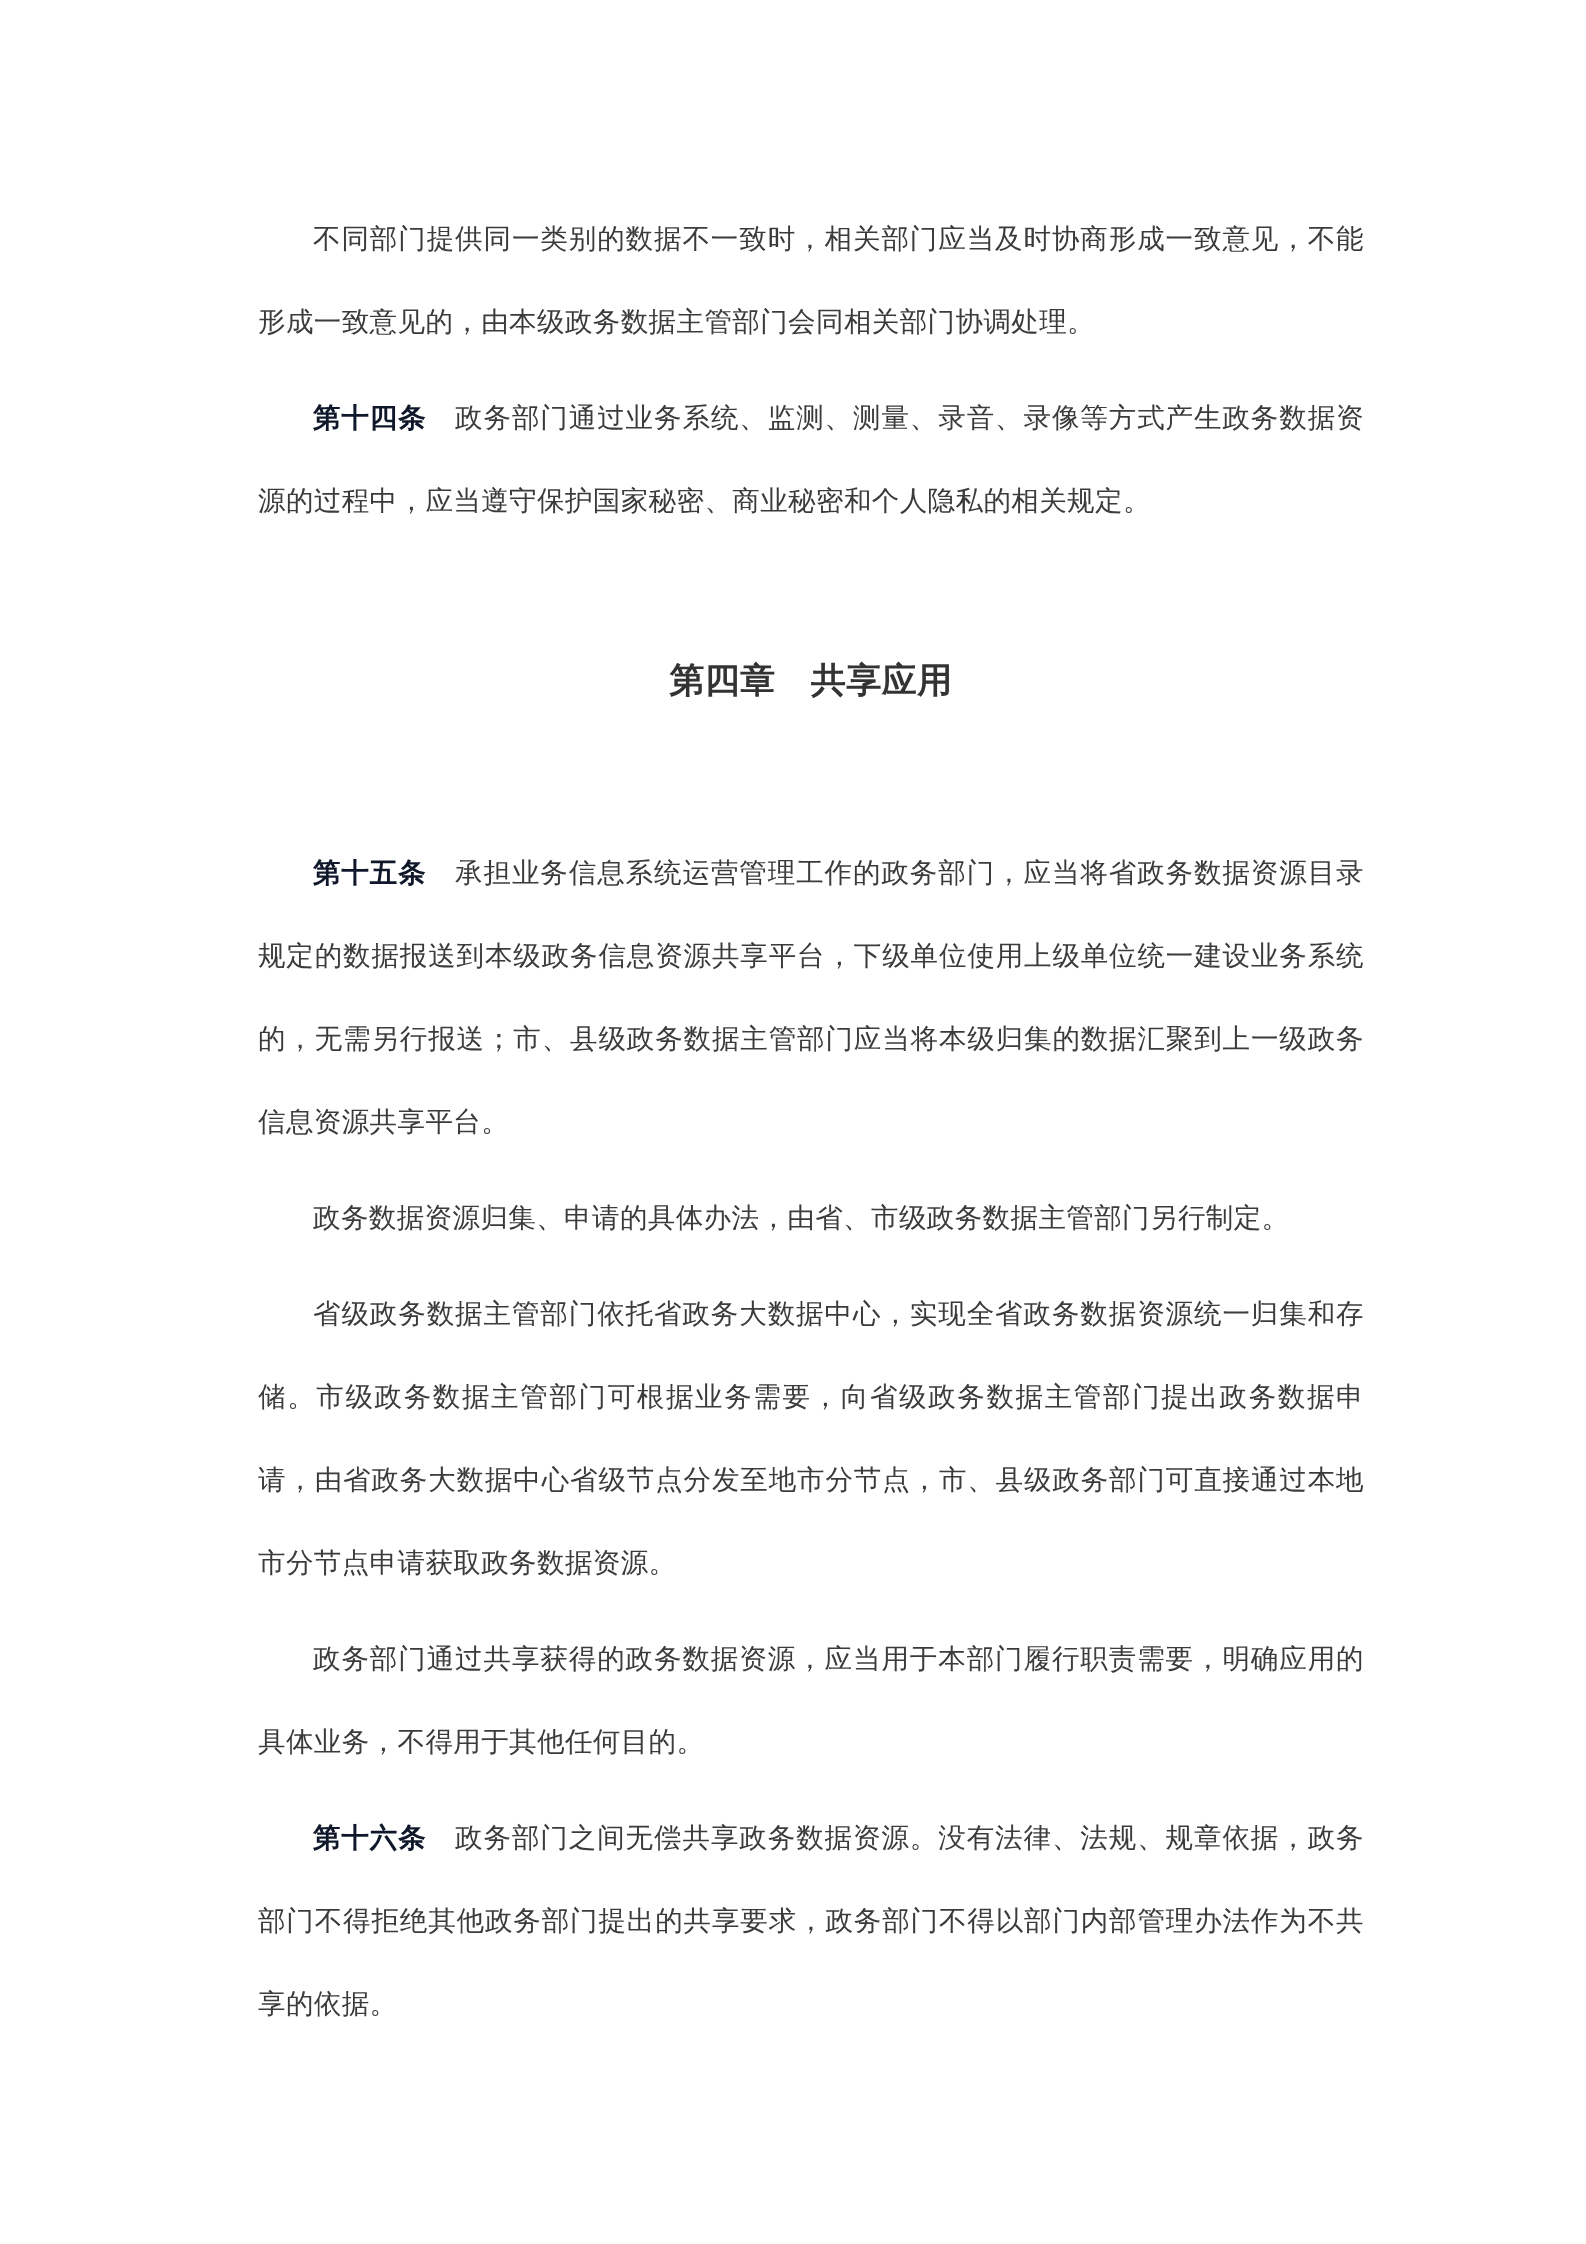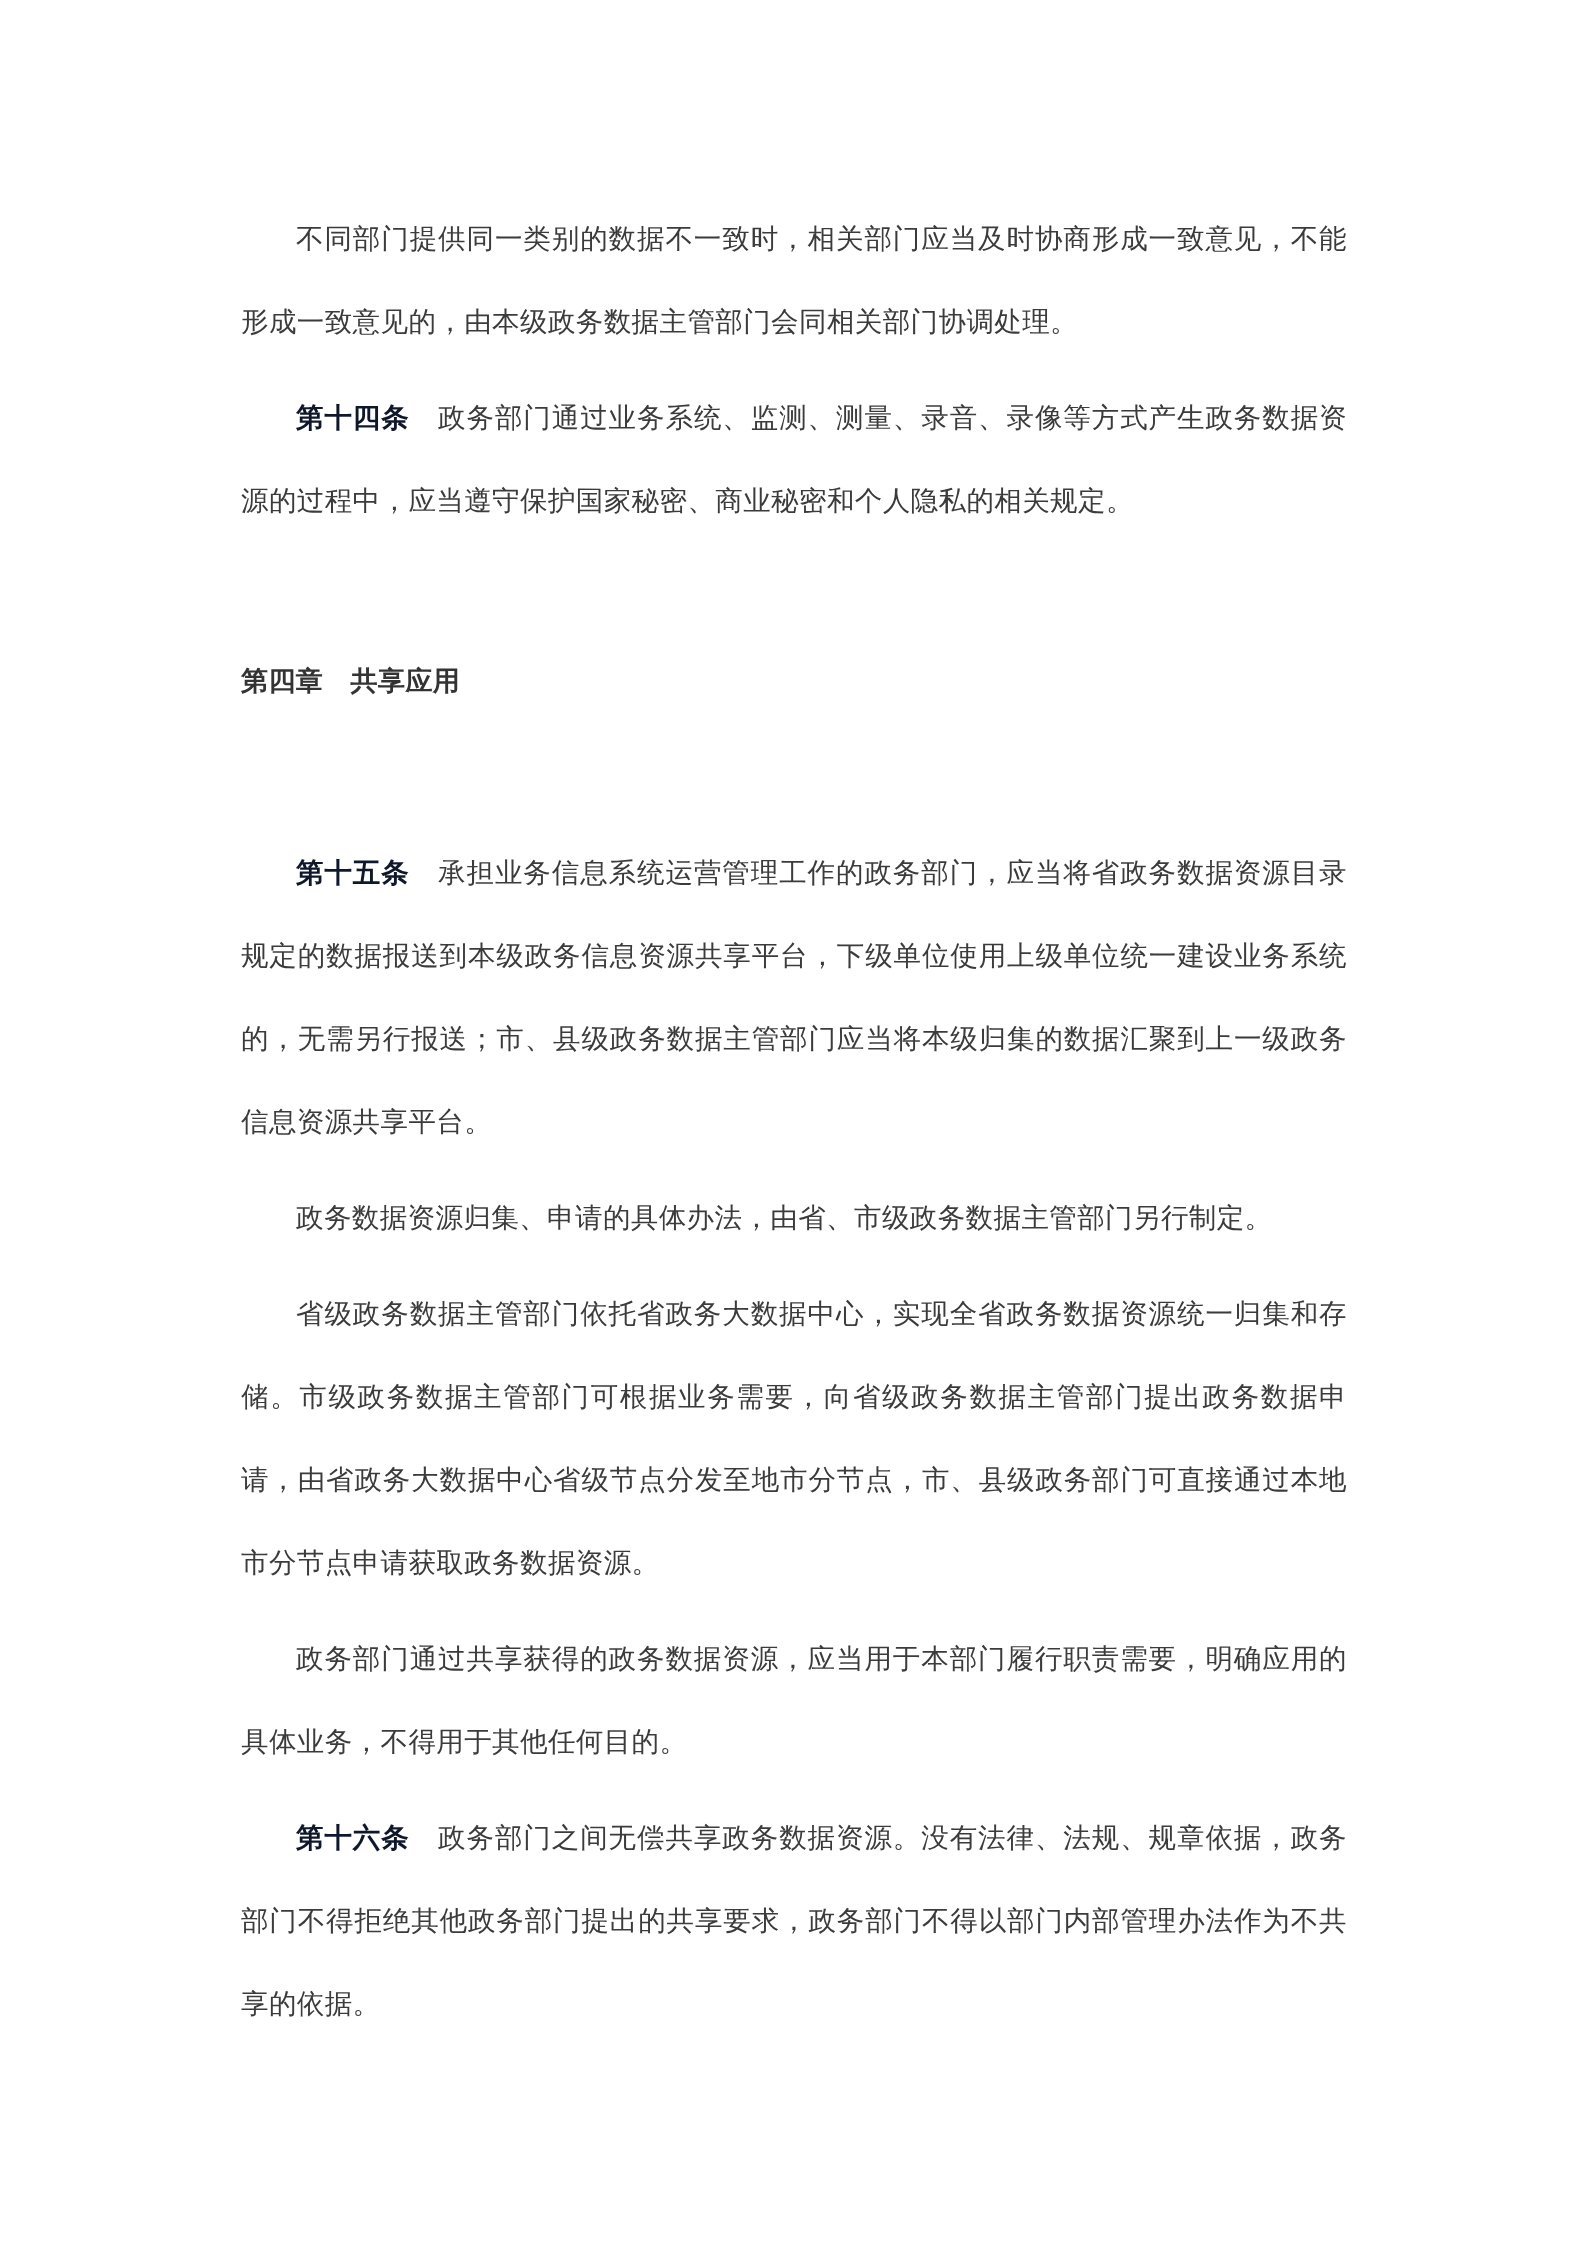--- a/index.html
+++ b/index.html
@@ -10,40 +10,41 @@
     body {
       width: 1586px;
       height: 2244px;
       position: relative;
       overflow: hidden;
       font-family: "DejaVu Sans", "Liberation Sans", sans-serif;
       color: #3b3b3b;
     }
     .page {
       position: absolute;
-      left: 241px;
+      left: 258px;
       top: 197px;
       width: 1106px;
     }
     .para {
       font-size: 27.5px;
       line-height: 83px;
       text-indent: 55px;
       text-align: justify;
       margin: 0 0 13px 0;
       letter-spacing: 0.4px;
     }
     .para .label {
       font-weight: bold;
       color: #0f172a;
     }
     .chapter {
-      font-size: 27px;
+      font-size: 35px;
       line-height: 83px;
       font-weight: bold;
+      text-align: center;
       color: #333333;
       margin: 97px 0 109px 0;
       letter-spacing: 0.4px;
     }
   </style>
 </head>
 <body>
 
 <div class="page">
 

